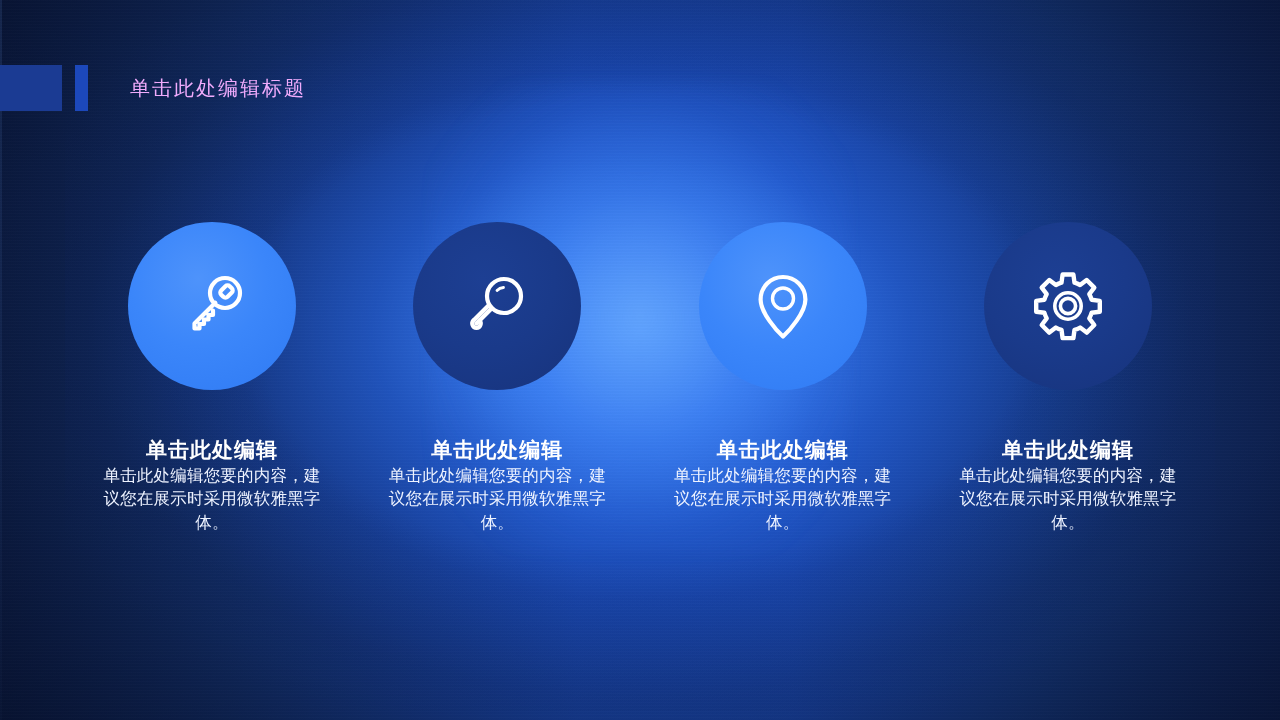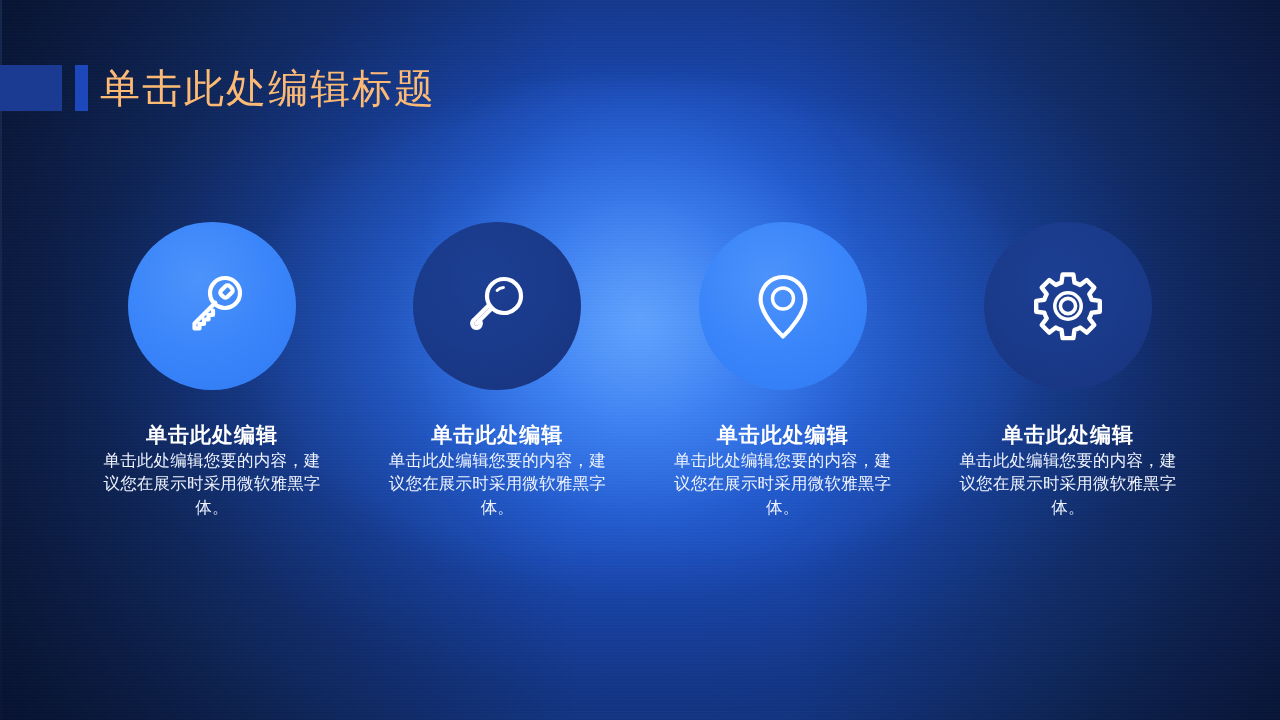--- a/index.html
+++ b/index.html
@@ -108,23 +108,23 @@
     height: 46px;
     background: #1b3b93;
   }
   .title-bar {
     width: 13px;
     height: 46px;
     background: #1c48bb;
     margin-left: 13px;
   }
   .title-text {
-    margin-left: 12px;
-    color: #fdba74;
-    font-size: 40px;
+    margin-left: 42px;
+    color: #f0abfc;
+    font-size: 20px;
     letter-spacing: 2px;
     line-height: 46px;
     white-space: nowrap;
   }
 
   
   .columns {
     position: absolute;
     left: 78px;
     right: 78px;
@@ -148,21 +148,21 @@
   }
   .circle.light {
     background: radial-gradient(circle at 42% 34%, #4e93fb 0%, #3b86fa 46%, #2f7af3 100%);
   }
   .circle.dark {
     background: radial-gradient(circle at 42% 34%, #1d3f93 0%, #1a3a8a 48%, #17337c 100%);
   }
   .circle svg { display: block; }
 
   .heading {
-    margin-top: 31px;
+    margin-top: 46px;
     color: #ffffff;
     font-size: 21px;
     font-weight: bold;
     letter-spacing: 1px;
     white-space: nowrap;
   }
   .body-text {
     color: #eef3ff;
     font-size: 16.5px;
     line-height: 1.42;

